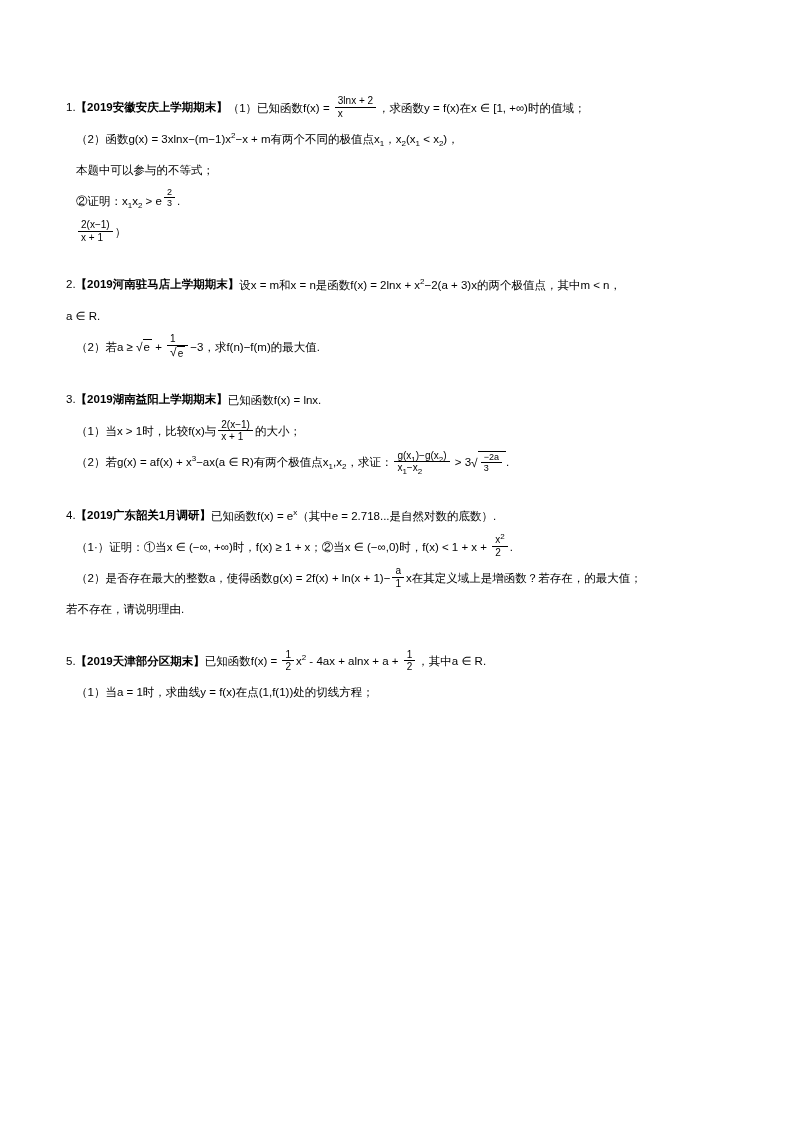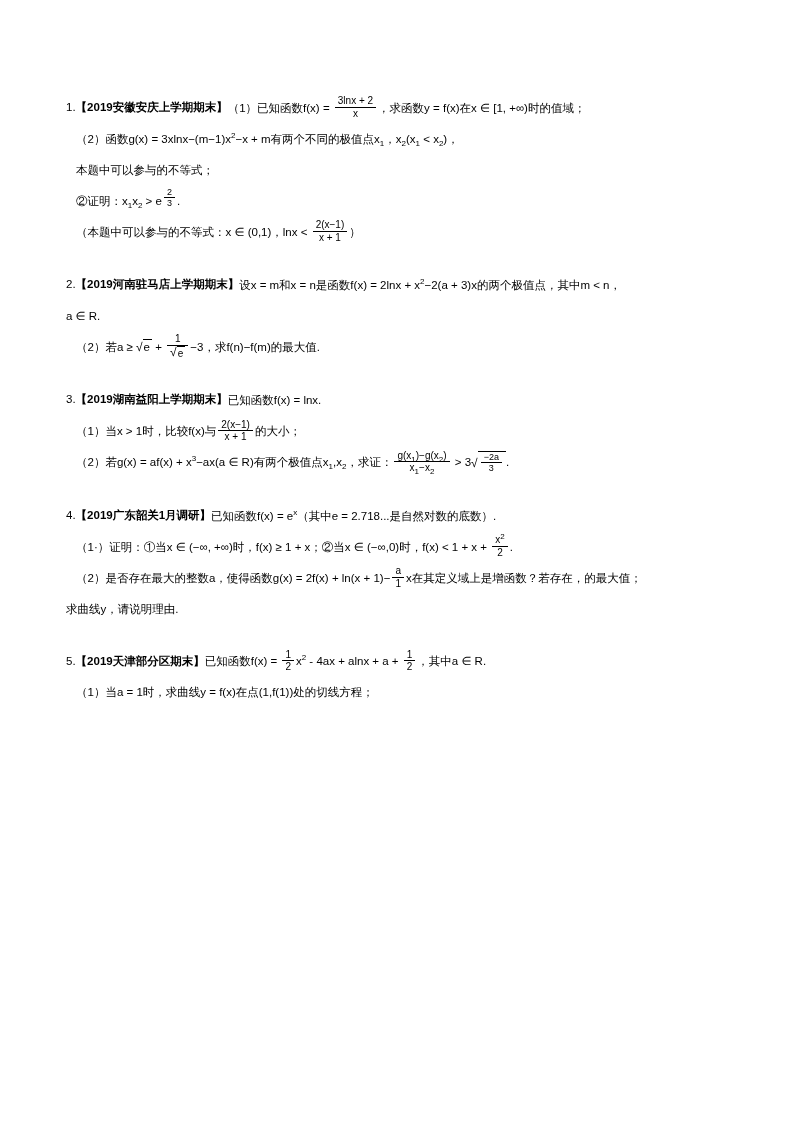--- a/index.html
+++ b/index.html
@@ -51,21 +51,20 @@
   }
   
   .m {
     font-style: normal;
     display: inline-block;
     vertical-align: middle;
   }
   .frac {
     display: inline-block;
     vertical-align: middle;
-    text-align: center;
     font-size: 10px;
     line-height: 1.15;
     margin: 0 2px;
     position: relative;
     top: -0.5px;
   }
   .frac .nume {
     display: block;
     padding: 0 3px;
     border-bottom: 1px solid #000;
@@ -117,21 +116,21 @@
       <div class="line indent">
         <span class="m">（2）函数g(x)&nbsp;=&nbsp;3xlnx−(m−1)x<sup class="sp">2</sup>−x&nbsp;+&nbsp;m有两个不同的极值点x<sub class="sb">1</sub>，x<sub class="sb">2</sub>(x<sub class="sb">1</sub>&nbsp;&lt;&nbsp;x<sub class="sb">2</sub>)，</span>
       </div>
       <div class="line indent">
         <span class="m">本题中可以参与的不等式；</span>
       </div>
       <div class="line indent">
         <span class="m">②证明：</span><span class="m">x<sub class="sb">1</sub>x<sub class="sb">2</sub>&nbsp;&gt;&nbsp;e<sup class="sp"><span class="frac small"><span class="nume">2</span><span class="deno">3</span></span></sup>.</span>
       </div>
       <div class="line indent">
-        <span class="m">（本题中可以参与的不等式：x&nbsp;∈&nbsp;(0,1)，lnx&nbsp;&lt;&nbsp;</span><span class="frac"><span class="nume">2(x−1)</span><span class="deno">x&nbsp;+&nbsp;1</span></span><span class="m">）</span>
+        <span class="frac"><span class="nume">2(x−1)</span><span class="deno">x&nbsp;+&nbsp;1</span></span><span class="m">）</span>
       </div>
     </div>
 
     <div class="problem" style="margin-top:22px;">
       <div class="line noindent">
         <span class="num">2.</span><span class="bold">【2019河南驻马店上学期期末】</span><span class="m">设x&nbsp;=&nbsp;m和x&nbsp;=&nbsp;n是函数f(x)&nbsp;=&nbsp;2lnx&nbsp;+&nbsp;x<sup class="sp">2</sup>−2(a&nbsp;+&nbsp;3)x的两个极值点，其中m&nbsp;&lt;&nbsp;n，</span>
       </div>
       <div class="line noindent">
         <span class="m">a&nbsp;∈&nbsp;R.</span>
       </div>
@@ -156,21 +155,21 @@
       <div class="line noindent">
         <span class="num">4.</span><span class="bold">【2019广东韶关1月调研】</span><span class="m">已知函数f(x)&nbsp;=&nbsp;e<sup class="sp">x</sup>（其中e&nbsp;=&nbsp;2.718...是自然对数的底数）.</span>
       </div>
       <div class="line indent">
         <span class="m">（1·）证明：①当x&nbsp;∈&nbsp;(−∞,&nbsp;+∞)时，f(x)&nbsp;≥&nbsp;1&nbsp;+&nbsp;x；②当x&nbsp;∈&nbsp;(−∞,0)时，f(x)&nbsp;&lt;&nbsp;1&nbsp;+&nbsp;x&nbsp;+&nbsp;</span><span class="frac"><span class="nume">x<sup class="sp">2</sup></span><span class="deno">2</span></span><span class="m">.</span>
       </div>
       <div class="line indent">
         <span class="m">（2）是否存在最大的整数a，使得函数g(x)&nbsp;=&nbsp;2f(x)&nbsp;+&nbsp;ln(x&nbsp;+&nbsp;1)−</span><span class="frac"><span class="nume">a</span><span class="deno">1</span></span><span class="m">x在其定义域上是增函数？若存在，的最大值；</span>
       </div>
       <div class="line noindent">
-        <span class="m">求曲线y，请说明理由.</span>
+        <span class="m">若不存在，请说明理由.</span>
       </div>
     </div>
 
     <div class="problem" style="margin-top:22px;">
       <div class="line noindent">
         <span class="num">5.</span><span class="bold">【2019天津部分区期末】</span><span class="m">已知函数f(x)&nbsp;=&nbsp;</span><span class="frac"><span class="nume">1</span><span class="deno">2</span></span><span class="m">x<sup class="sp">2</sup>&nbsp;-&nbsp;4ax&nbsp;+&nbsp;alnx&nbsp;+&nbsp;a&nbsp;+&nbsp;</span><span class="frac"><span class="nume">1</span><span class="deno">2</span></span><span class="m">，其中a&nbsp;∈&nbsp;R.</span>
       </div>
       <div class="line indent">
         <span class="m">（1）当a&nbsp;=&nbsp;1时，求曲线y&nbsp;=&nbsp;f(x)在点(1,f(1))处的切线方程；</span>
       </div>

